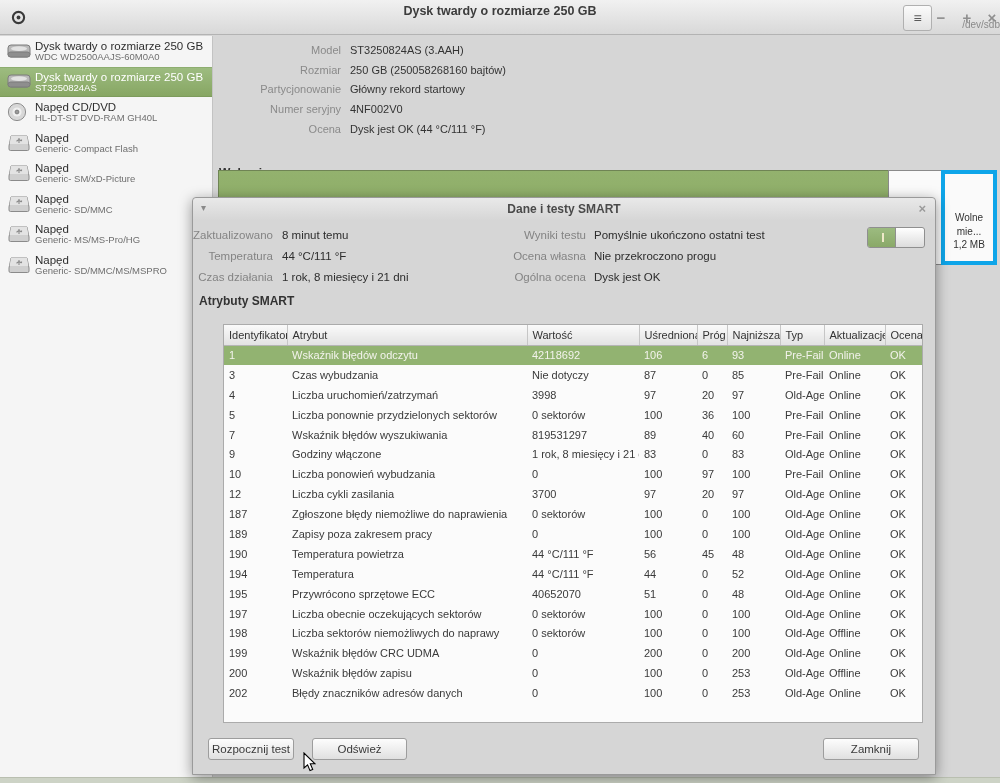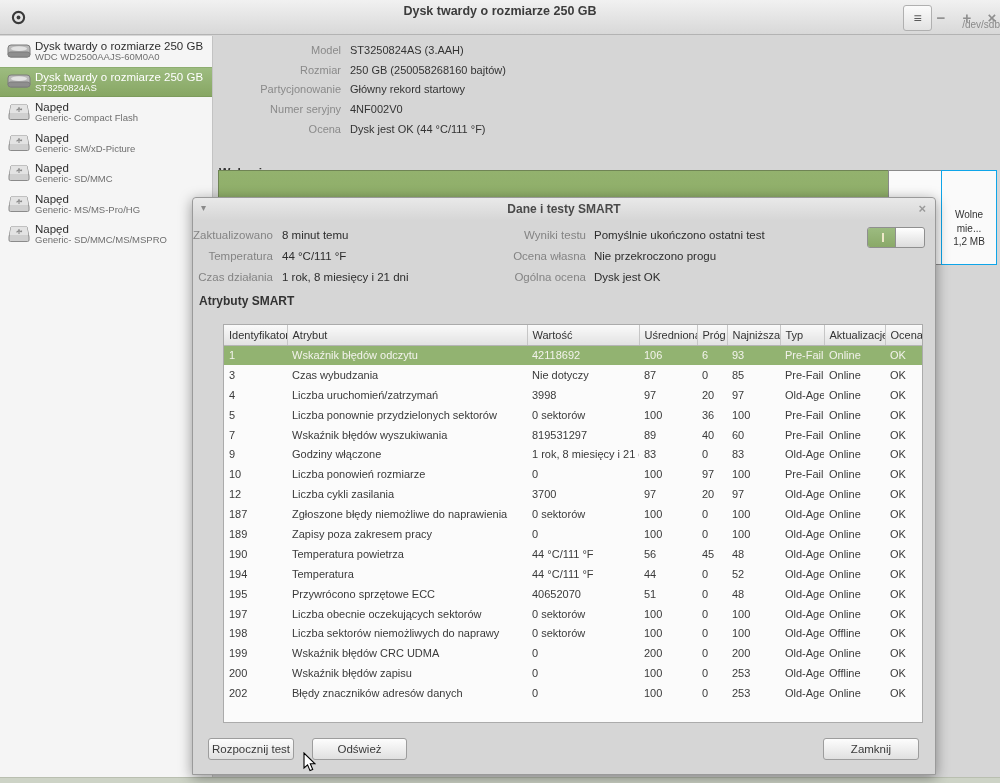--- a/index.html
+++ b/index.html
@@ -40,21 +40,21 @@
   .detail-row { position:absolute; left:0; width:780px; height:20px; font-size:11px; }
   .detail-label { position:absolute; left:0; width:127px; text-align:right; color:#8a8a8a; }
   .detail-value { position:absolute; left:136px; color:#333; }
   .vol-heading { position:absolute; left:5px; top:130px; font-size:12px; font-weight:bold; color:#333; }
   .volumes { position:absolute; left:4px; top:134px; width:782px; height:95px; }
   .vol-part { position:absolute; left:0; top:0; width:671px; height:95px;
     background:linear-gradient(#93b26e,#85a45c); border:1px solid #6f8454; }
   .vol-mid { position:absolute; left:670px; top:0; width:54px; height:95px;
     background:#fafafa; border:1px solid #8a8a8a; }
   .vol-free { position:absolute; left:723px; top:0; width:56px; height:95px;
-    background:#fafafa; border:1px solid #0ea5e9; font-size:10px; color:#333;
+    background:#fafafa; border:4px solid #0ea5e9; font-size:10px; color:#333;
     text-align:center; padding-top:37px; line-height:1.35; overflow:hidden; }
 
   
   .bottom-strip { position:absolute; left:0; top:777px; width:1000px; height:6px;
     background:#cdd3c6; border-top:1px solid #b9bfb0; }
 
   
   .dialog { position:absolute; left:192px; top:197px; width:744px; height:578px;
     background:#d6d6d6; border:1px solid #9a9a9a; border-radius:4px 4px 0 0;
     box-shadow:0 3px 14px rgba(0,0,0,0.4); z-index:10; }
@@ -146,20 +146,35 @@
         <ellipse cx="12" cy="5.6" rx="8" ry="2.4" fill="#e2e2e2"></ellipse>
       </svg>
 
     </span>
     <span class="sb-text">
       <span class="sb-title">Dysk twardy o rozmiarze 250 GB</span>
       <span class="sb-sub">ST3250824AS</span>
     </span>
   </div>
 
+  <div class="sb-item">
+    <span class="sb-icon">
+
+      <svg class="ic-optical" width="20" height="20" viewBox="0 0 20 20">
+        <circle cx="10" cy="10" r="8.6" fill="#d7d7d7" stroke="#8d8d8d"></circle>
+        <circle cx="10" cy="10" r="4.6" fill="#efefef"></circle>
+        <circle cx="10" cy="10" r="1.9" fill="#9a9a9a" stroke="#7d7d7d"></circle>
+      </svg>
+
+    </span>
+    <span class="sb-text">
+      <span class="sb-title">Napęd CD/DVD</span>
+      <span class="sb-sub">HL-DT-ST DVD-RAM GH40L</span>
+    </span>
+  </div>
 
   <div class="sb-item">
     <span class="sb-icon">
 
       <svg class="ic-removable" width="24" height="18" viewBox="0 0 24 18">
         <path d="M4,2 L20,2 L22,12 L22,15 Q22,16.5 20.5,16.5 L3.5,16.5 Q2,16.5 2,15 L2,12 Z" fill="#cfcfcf" stroke="#8a8a8a"></path>
         <path d="M4,2 L20,2 L21.4,10 L2.6,10 Z" fill="#e3e3e3"></path>
         <path d="M12,4 L12,9 M12,5.5 L9.5,7.2 M12,5.5 L14.5,7 M14.5,7 L14.5,5.5" fill="none" stroke="#8a8a8a" stroke-width="1.1"></path>
       </svg>
     </span>
@@ -405,21 +420,21 @@
               <td>1 rok, 8 miesięcy i 21 dni</td>
               <td>83</td>
               <td>0</td>
               <td>83</td>
               <td>Old-Age</td>
               <td>Online</td>
               <td>OK</td>
             </tr>
             <tr>
               <td>10</td>
-              <td>Liczba ponowień rozmiarze</td>
+              <td>Liczba ponowień wybudzania</td>
               <td>0</td>
               <td>100</td>
               <td>97</td>
               <td>100</td>
               <td>Pre-Fail</td>
               <td>Online</td>
               <td>OK</td>
             </tr>
             <tr>
               <td>12</td>

